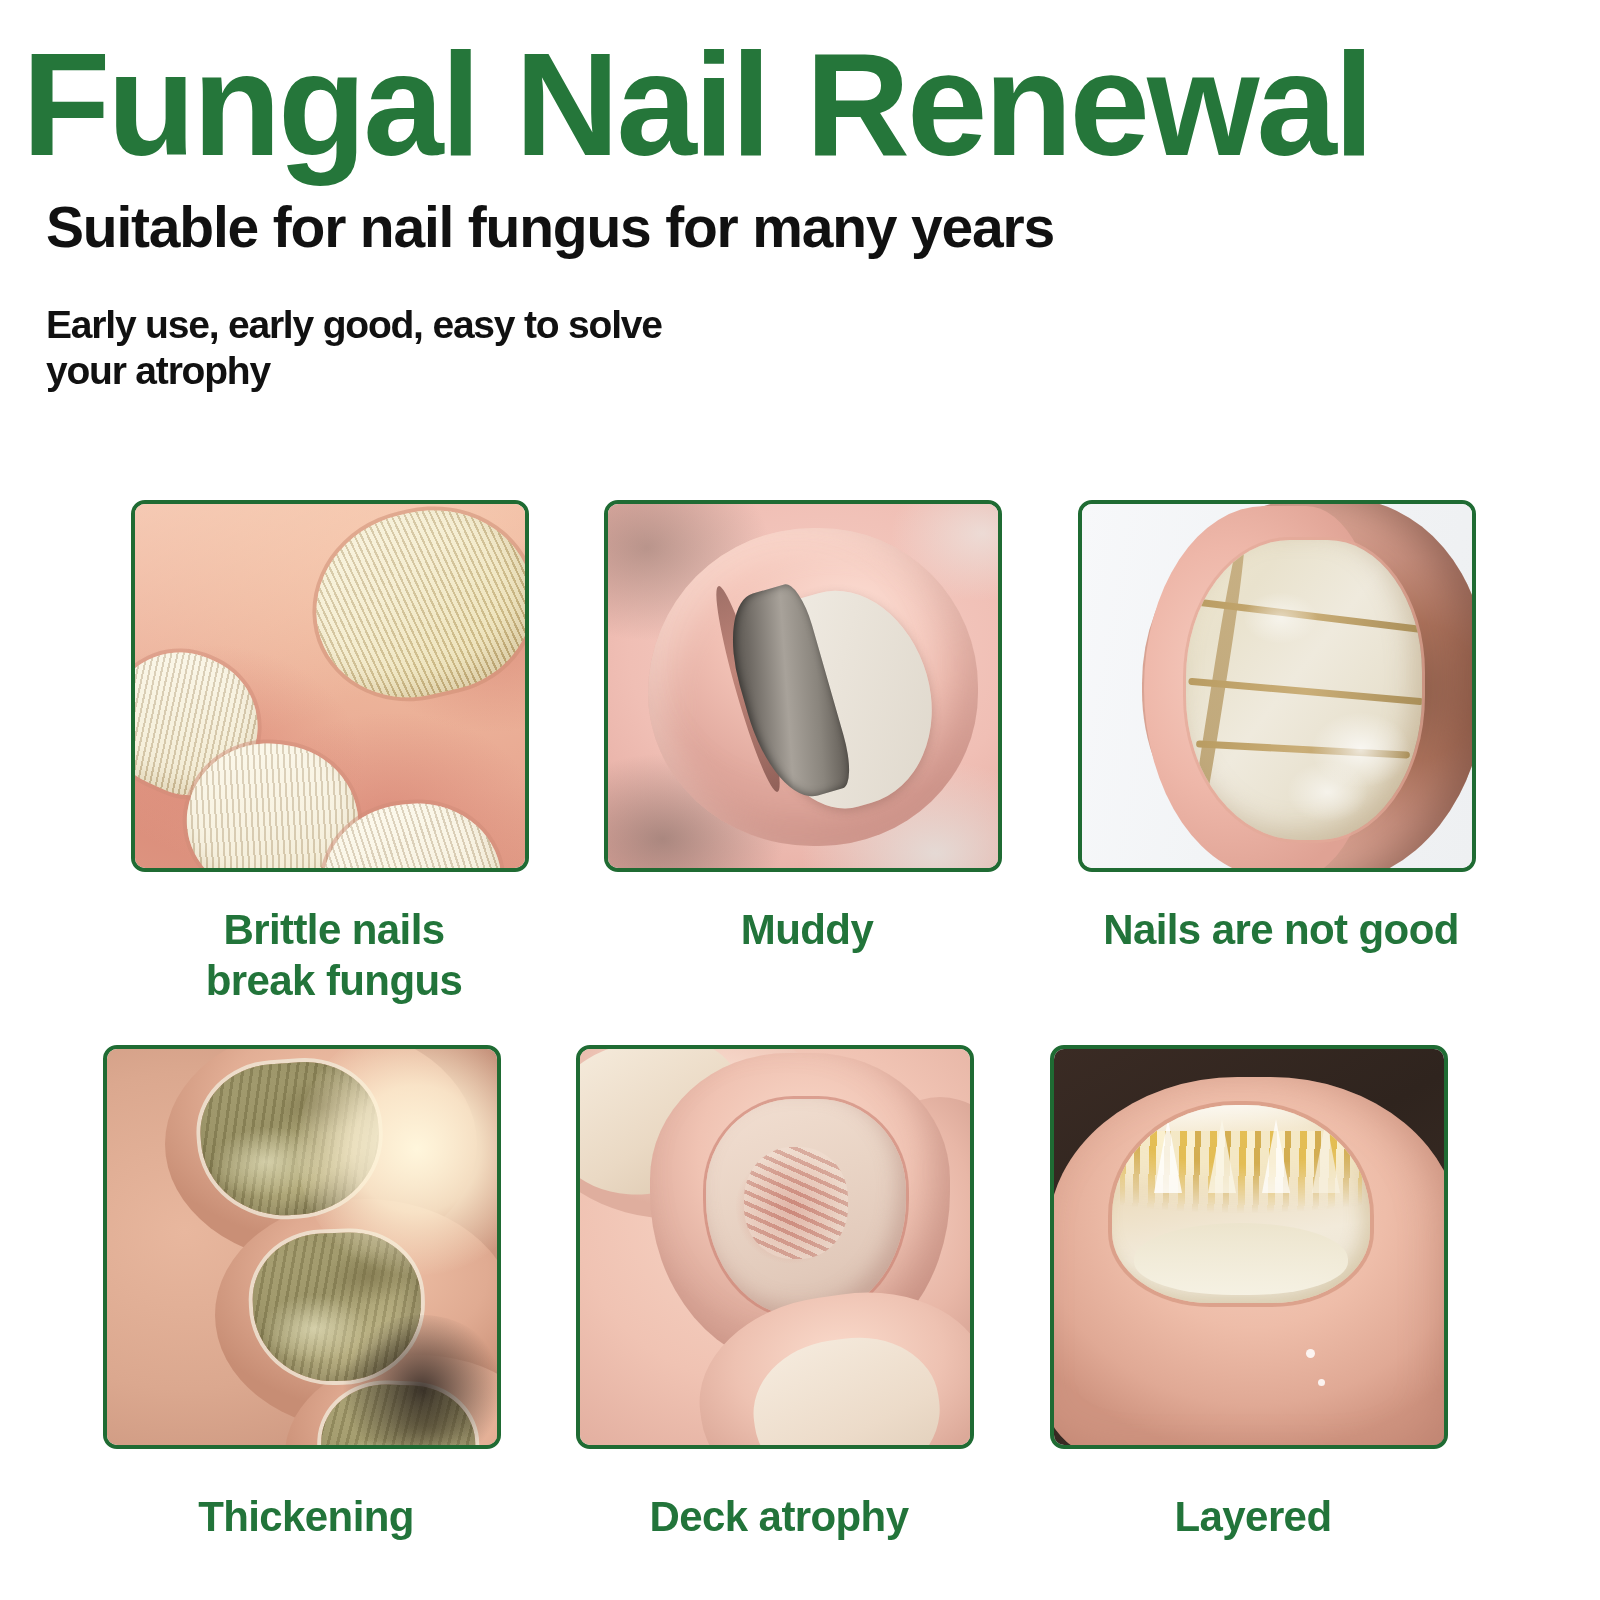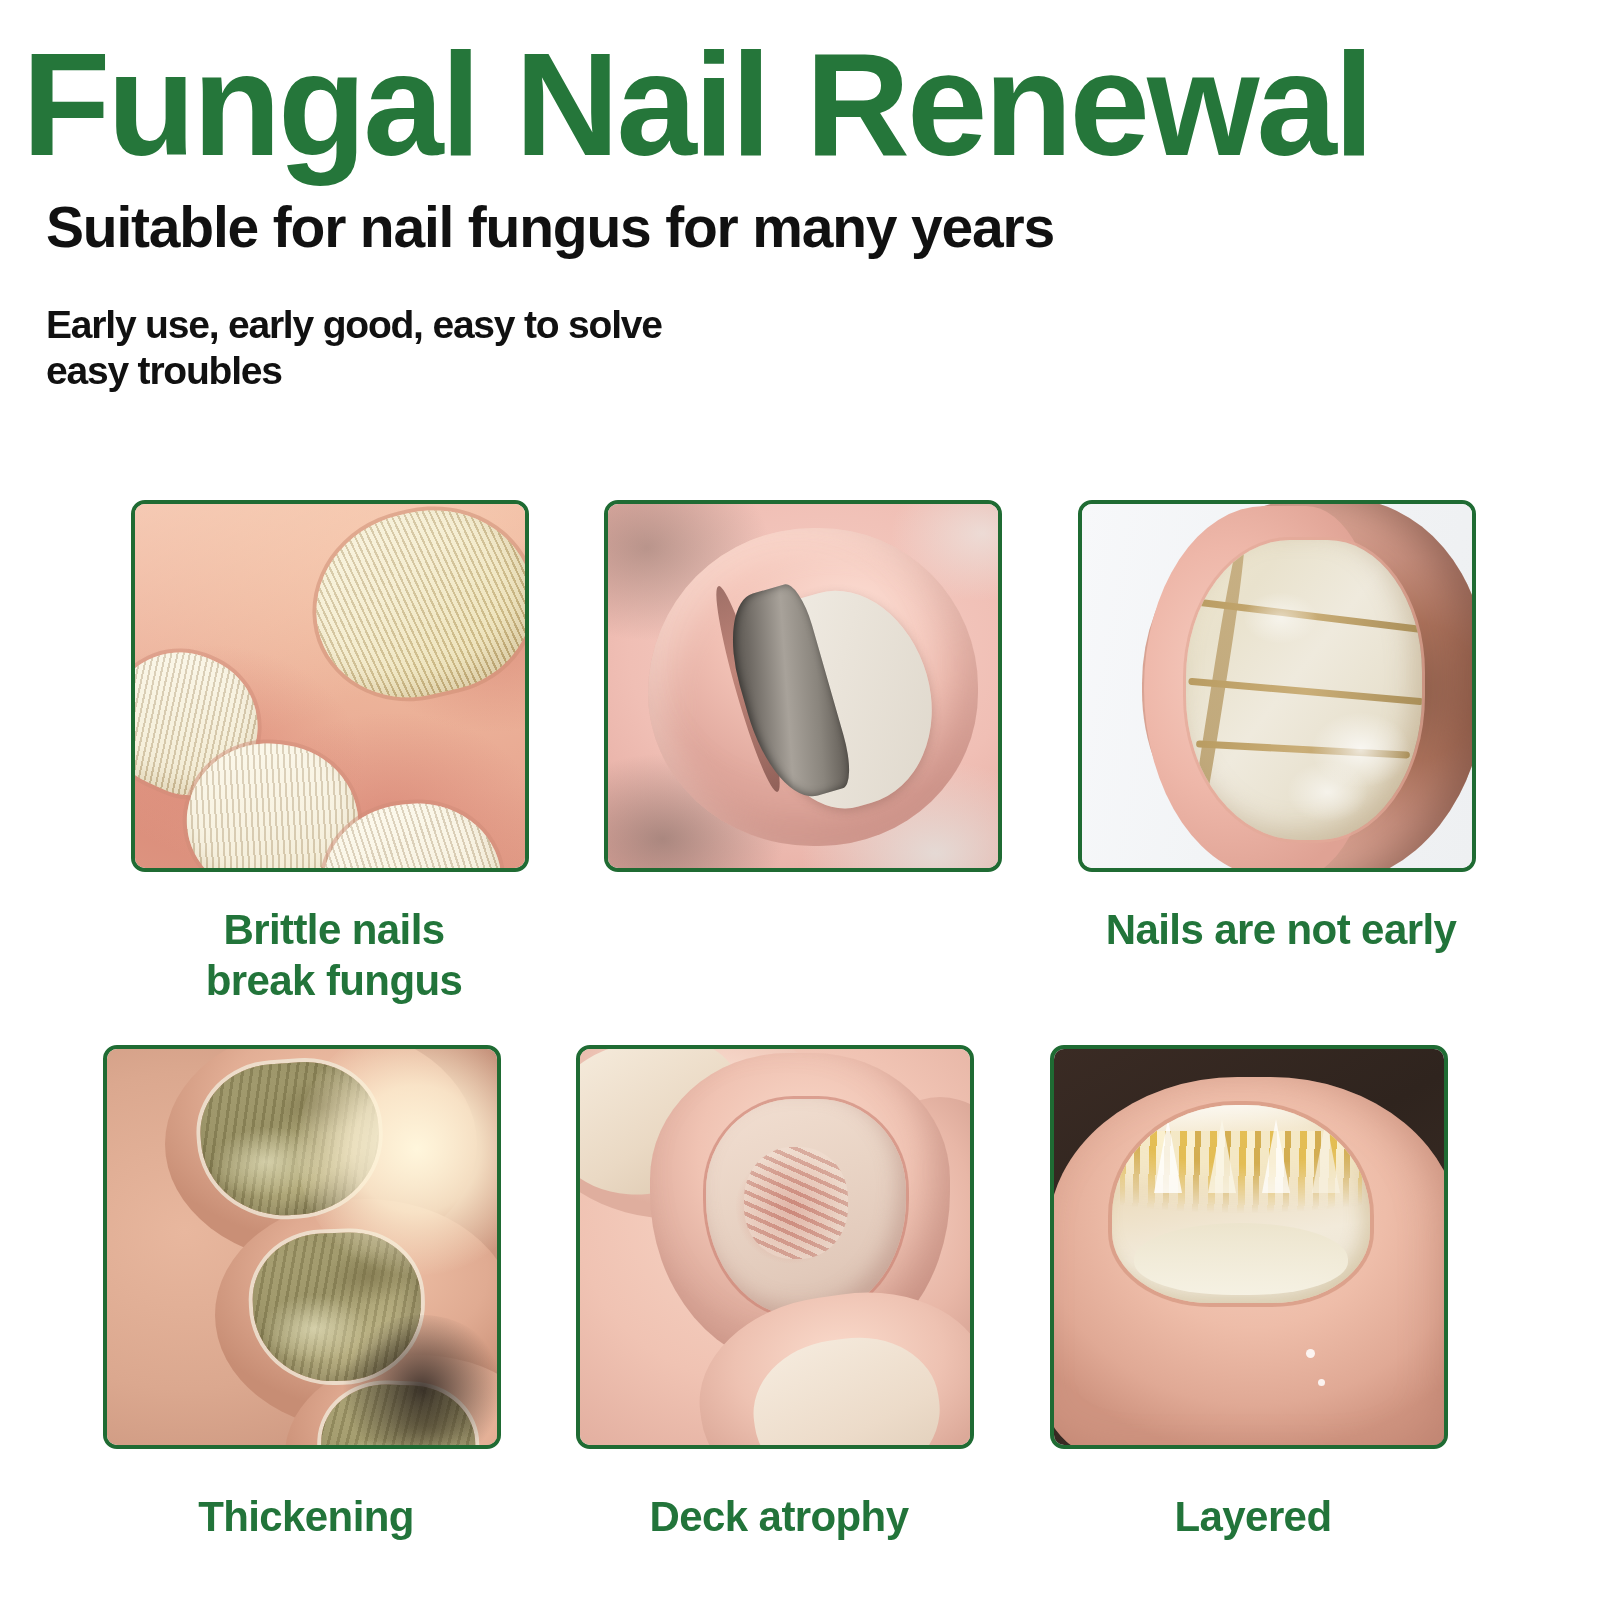--- a/index.html
+++ b/index.html
@@ -255,21 +255,21 @@
 <div class="page">
 
   <div class="title">Fungal Nail Renewal</div>
 
   <div class="subtitle">
     <span class="sub-line-1">Suitable for nail fungus for many years</span>
   </div>
 
   <div class="sub-block-2">
     <span class="sub-line-2">Early use, early good, easy to solve</span>
-    <span class="sub-line-3">easy troubles</span>
+    <span class="sub-line-3">your atrophy</span>
   </div>
 
   <div class="grid">
 
     <div class="row row-1">
 
       <div class="cell c0">
         <div class="photo-frame">
           <div class="photo p1">
             <div class="skin-shade"></div>
@@ -287,38 +287,41 @@
 
       <div class="cell c1">
         <div class="photo-frame">
           <div class="photo p2">
             <div class="bg-blur"></div>
             <div class="toe"></div>
             <div class="nail-white"></div>
             <div class="nail-edge"></div>
             <div class="nail-dark"></div>
           </div>
+        </div>
+        <div class="caption">
+          <span>Muddy</span>
         </div>
       </div>
 
       <div class="cell c2">
         <div class="photo-frame">
           <div class="photo p3">
             <div class="toe"></div>
             <div class="toe-pink"></div>
             <div class="nail">
               <div class="crack k1"></div>
               <div class="crack k2"></div>
               <div class="crack k3"></div>
               <div class="flake"></div>
             </div>
           </div>
         </div>
         <div class="caption">
-          <span>Nails are not early</span>
+          <span>Nails are not good</span>
         </div>
       </div>
 
     </div>
 
     <div class="row row-2">
 
       <div class="cell c0">
         <div class="photo-frame">
           <div class="photo p4">

